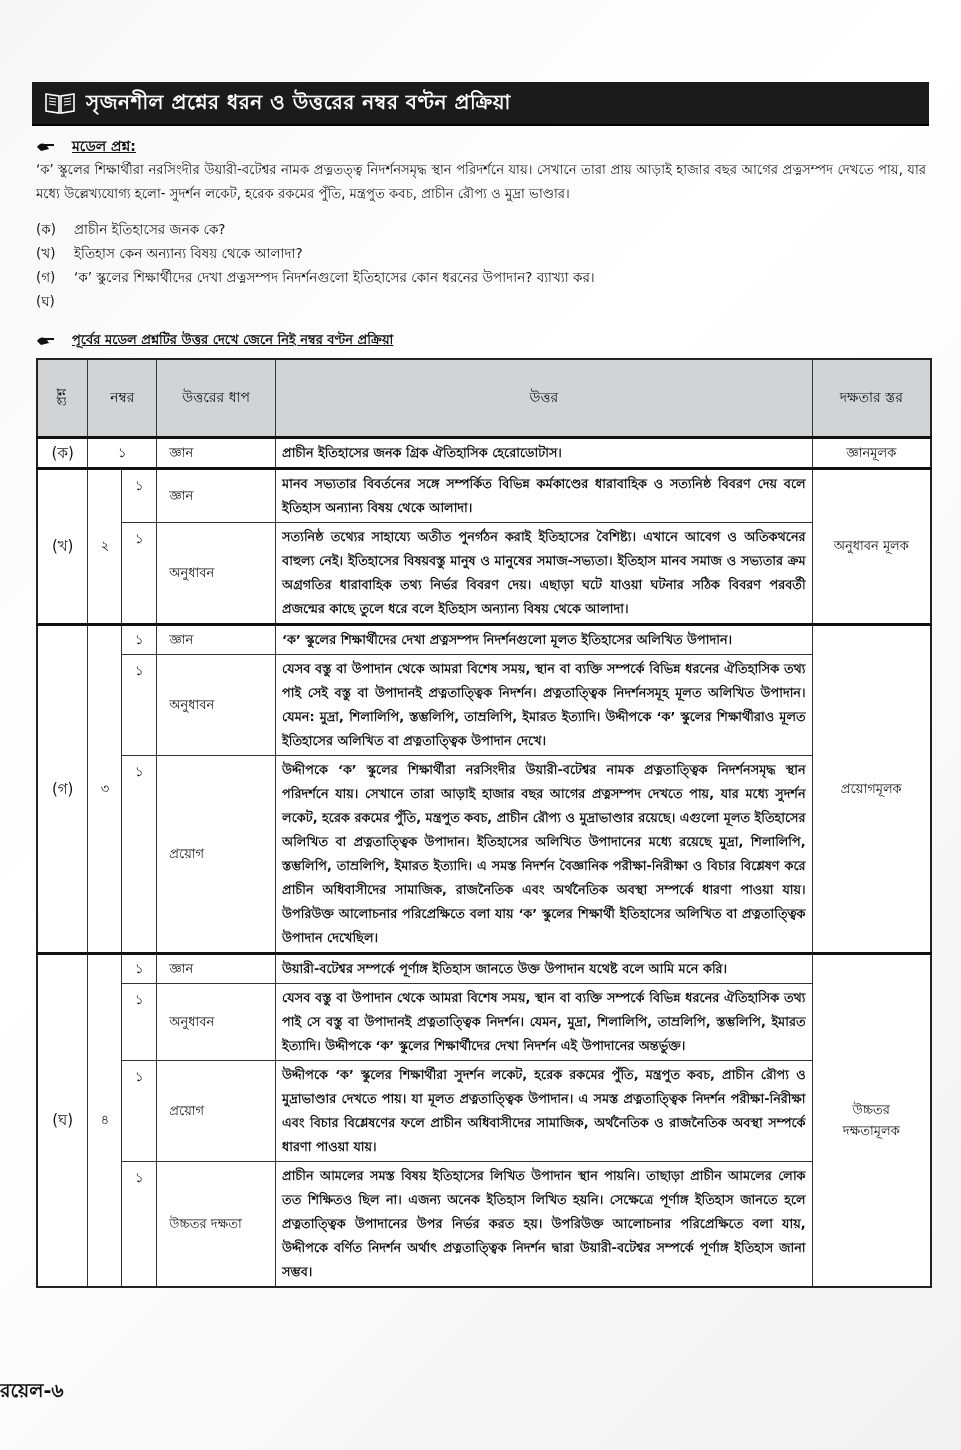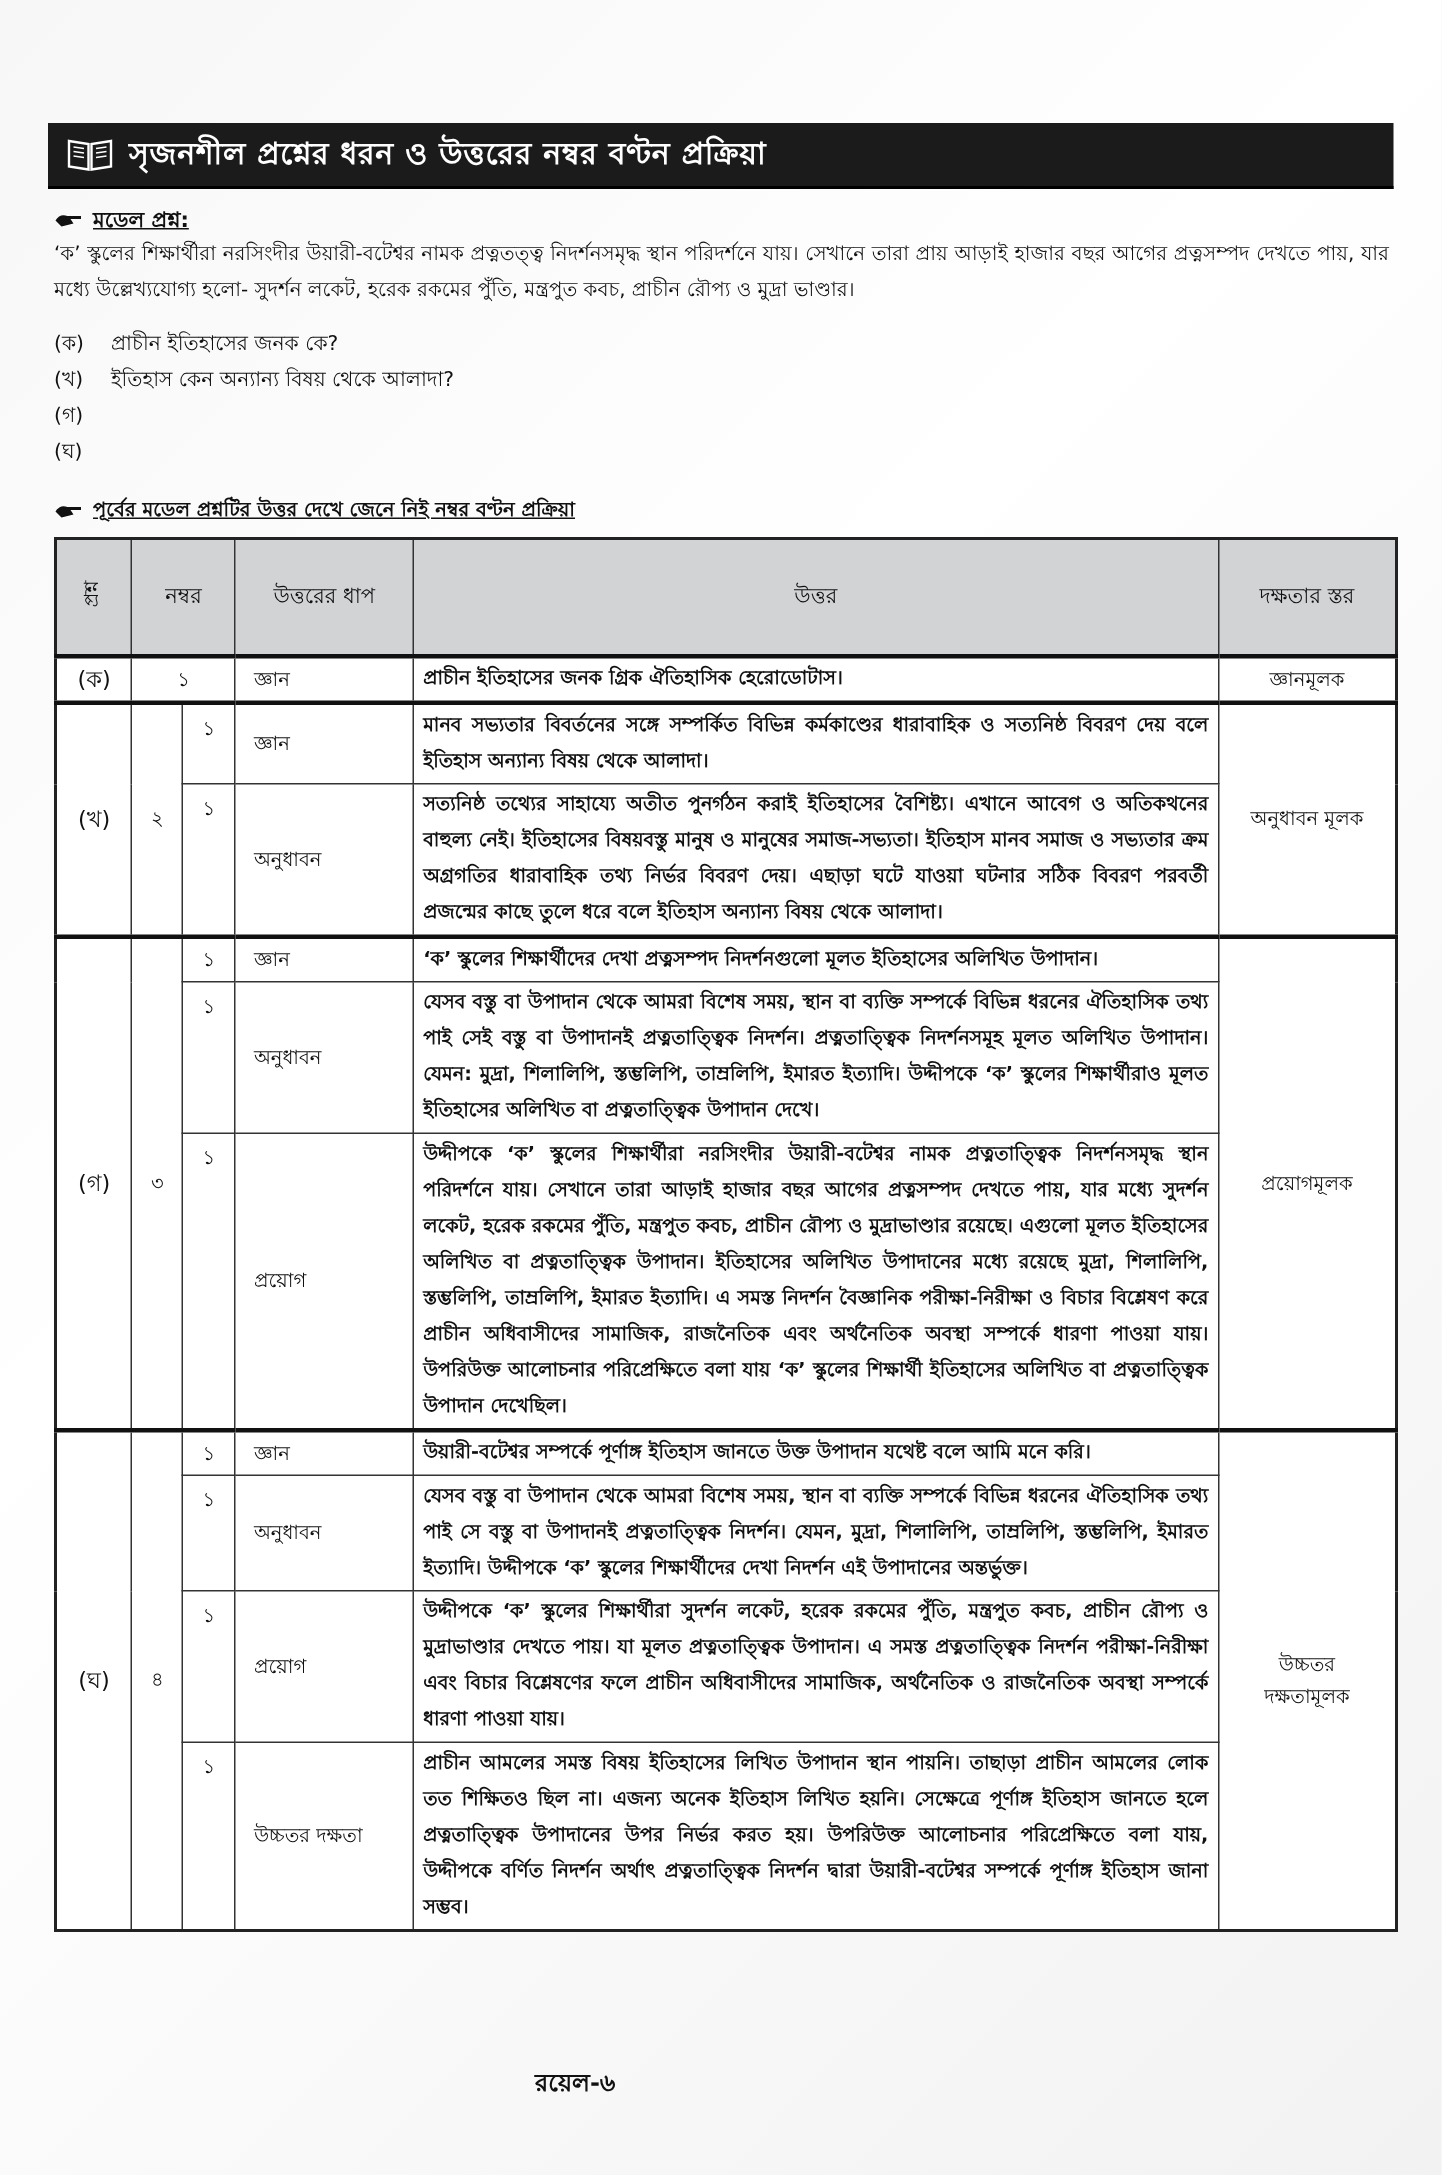--- a/index.html
+++ b/index.html
@@ -22,21 +22,21 @@
     border-bottom: 2px solid #000;
   }
   .title-bar .book {
     width: 32px; height: 24px; margin: 0 10px 0 12px;
   }
   .title-bar .title {
     font-size: 20px; font-weight: bold; letter-spacing: 0.5px;
   }
   .section-head {
     position: absolute; left: 36px; font-size: 14px; font-weight: bold;
-    display: flex; align-items: center; gap: 6px;
+    display: flex; align-items: center; gap: 16px;
   }
   .section-head .lbl { text-decoration: underline; }
   .hand { width: 20px; height: 12px; }
   .stem {
     position: absolute; left: 36px; top: 158px; width: 890px;
     font-size: 13.2px; line-height: 24px; text-align: justify;
   }
   .qs { position: absolute; left: 36px; top: 217px; width: 890px; }
   .q { font-size: 13.5px; height: 24px; line-height: 24px; display: flex; }
   .q .lbl { width: 38px; }
@@ -54,22 +54,22 @@
     background: #d2d3d5; font-weight: normal; font-size: 14px; height: 76px;
   }
   .rot { writing-mode: vertical-rl; transform: rotate(180deg); font-size: 13px; }
   .c { text-align: center; }
   .ans { padding: 2px 6px !important; text-align: justify; line-height: 24px; font-size: 12.8px; vertical-align: top !important; font-weight: bold; }
   .step { padding-left: 12px !important; margin-top: 23px; }
   .top { vertical-align: top !important; padding-top: 6px !important; }
   .grp-sep td { border-top: 3px solid #111 !important; }
   .sub { font-size: 15px; }
   .footer {
-    position: absolute; left: 0; top: 1376px; width: 767px; text-align: center;
-    font-size: 16px; font-weight: bold;
+    position: absolute; left: 0; top: 1376px; width: 767px; text-align: left;
+    font-size: 19px; font-weight: bold;
   }
 </style>
 </head>
 <body>
 
 <div class="page">
 
   <div class="title-bar">
     <svg class="book" viewBox="0 0 32 24">
       <path d="M2 3 L15 5 L15 22 L2 20 Z" fill="none" stroke="#fff" stroke-width="1.6"></path>
@@ -92,20 +92,21 @@
     <div class="q">
       <span class="lbl">(ক)</span>
       <span>প্রাচীন ইতিহাসের জনক কে?</span>
     </div>
     <div class="q">
       <span class="lbl">(খ)</span>
       <span>ইতিহাস কেন অন্যান্য বিষয় থেকে আলাদা?</span>
     </div>
     <div class="q">
       <span class="lbl">(গ)</span>
+      <span>‘ক’ স্কুলের শিক্ষার্থীদের দেখা প্রত্নসম্পদ নিদর্শনগুলো ইতিহাসের কোন ধরনের উপাদান? ব্যাখ্যা কর।</span>
     </div>
     <div class="q">
       <span class="lbl">(ঘ)</span>
     </div>
   </div>
 
   <div class="section-head" style="top:330px; font-size:13px;text-align:right;">
     <svg class="hand" viewBox="0 0 20 12">
       <path d="M1 6 Q4 1 9 3 L18 3 L18 5 L11 5 L13 8 L5 10 Z" fill="#111"></path>
     </svg>

